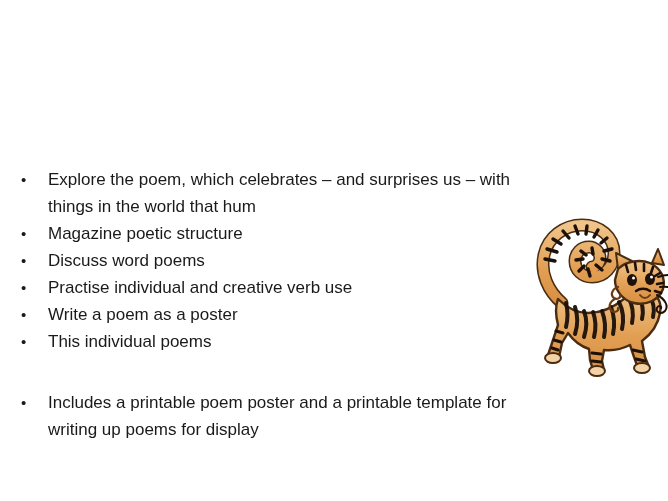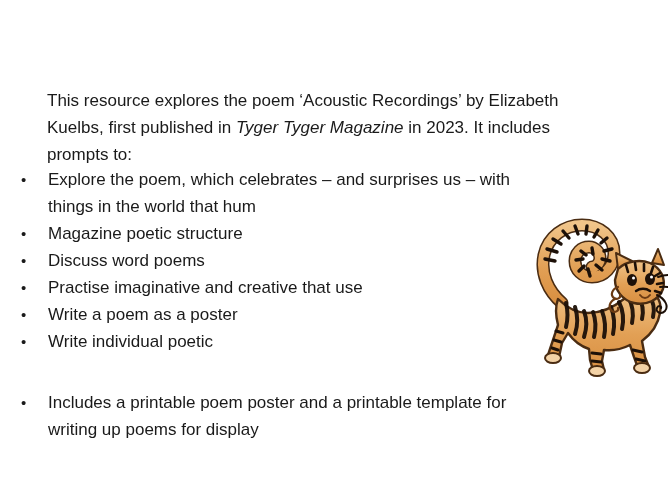--- a/index.html
+++ b/index.html
@@ -97,48 +97,45 @@
     width: 150px;
     height: 170px;
   }
 </style>
 </head>
 <body>
 
 <div class="page">
 
 
-  <p class="intro">
-    <span>This resource explores the poem ‘Acoustic Recordings’ by Elizabeth Kuelbs, first published in </span><em>Tyger Tyger Magazine</em><span> in 2023. It includes prompts to:</span>
-  </p>
 
   <ul class="bullets first">
     <li>
       <span class="dot">•</span>
       <span class="txt">Explore the poem, which celebrates – and surprises us – with things in the world that hum</span>
     </li>
     <li>
       <span class="dot">•</span>
       <span class="txt">Magazine poetic structure</span>
     </li>
     <li>
       <span class="dot">•</span>
       <span class="txt">Discuss word poems</span>
     </li>
     <li>
       <span class="dot">•</span>
-      <span class="txt">Practise imaginative and creative that use</span>
+      <span class="txt">Practise individual and creative verb use</span>
     </li>
     <li>
       <span class="dot">•</span>
       <span class="txt">Write a poem as a poster</span>
     </li>
     <li>
       <span class="dot">•</span>
-      <span class="txt">Write individual poetic</span>
+      <span class="txt">This individual poems</span>
     </li>
   </ul>
 
   <ul class="bullets second">
     <li>
       <span class="dot">•</span>
       <span class="txt">Includes a printable poem poster and a printable template for writing up poems for display</span>
     </li>
   </ul>
 

